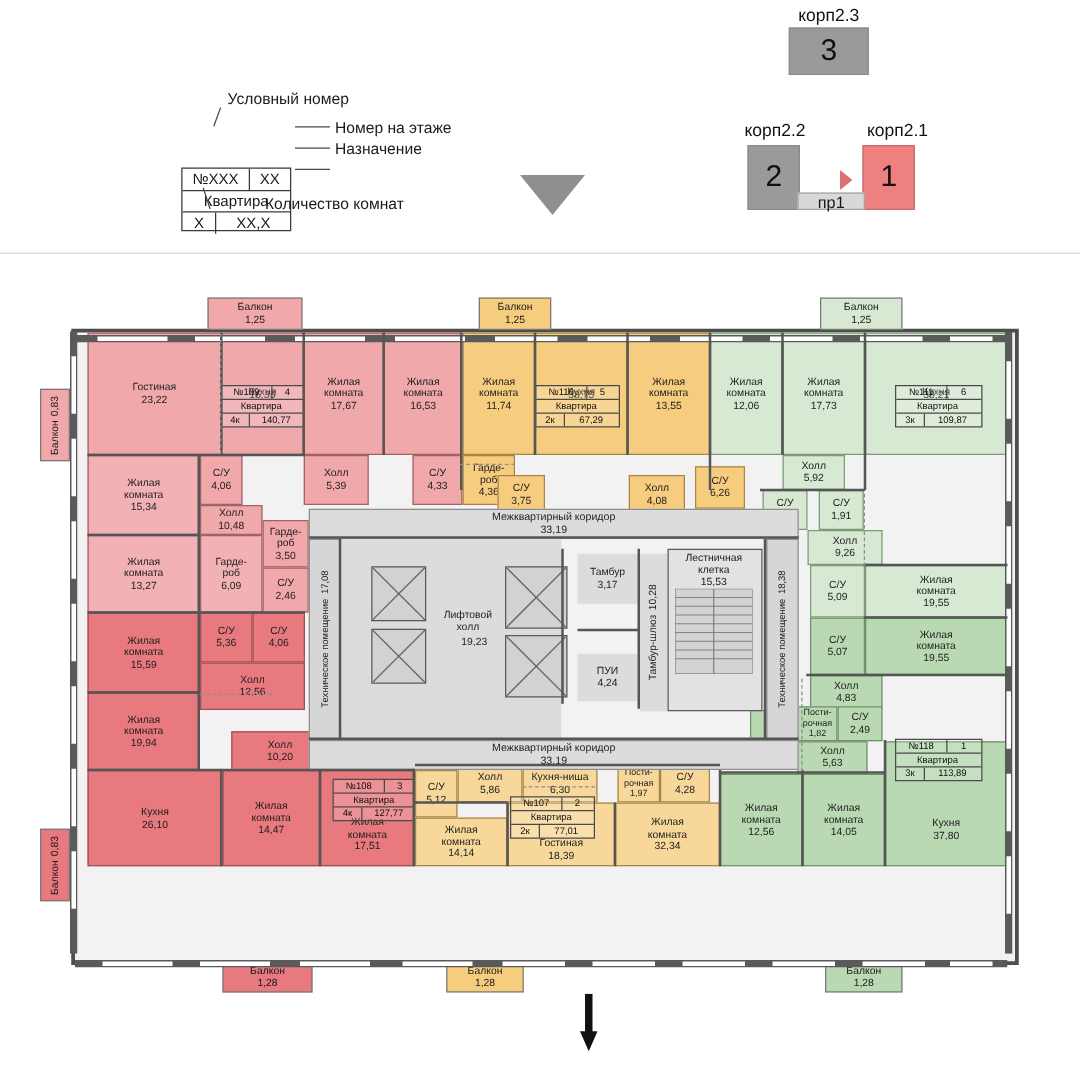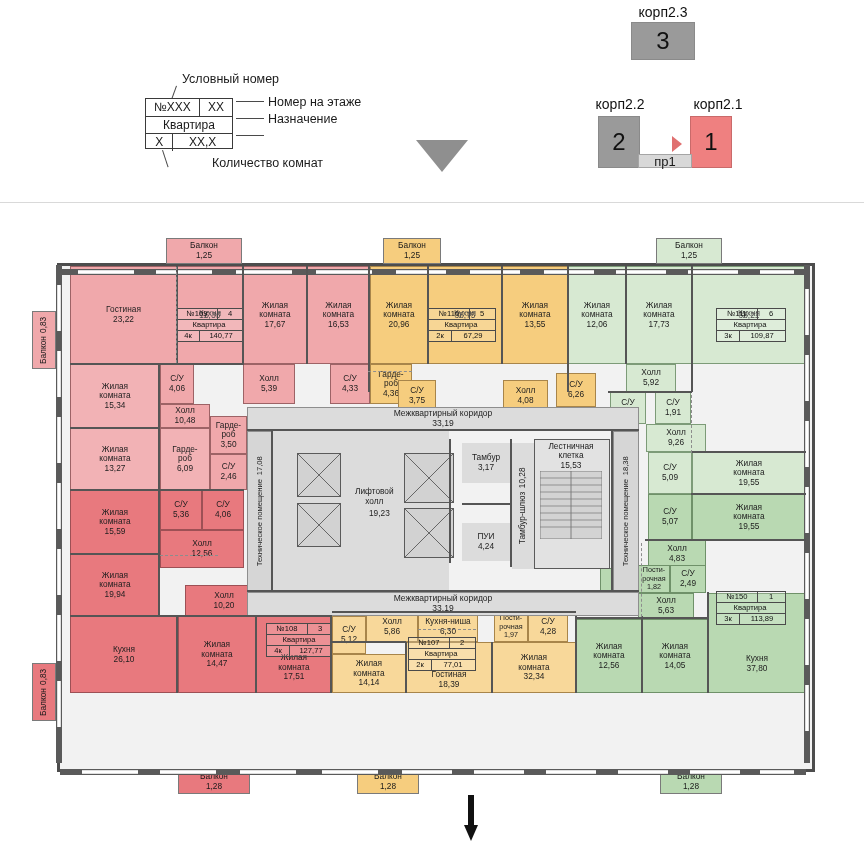--- a/index.html
+++ b/index.html
@@ -2,21 +2,21 @@
 <html><head>
 <meta charset="utf-8">
 <style>
   html,body{margin:0;padding:0;background:#ffffff;}
   body{width:864px;height:864px;position:relative;overflow:hidden;
        font-family:"Liberation Sans","DejaVu Sans",sans-serif;color:#1a1a1a;}
   #stage{position:absolute;left:0;top:0;width:864px;height:864px;}
   .abs{position:absolute;box-sizing:border-box;}
 
   
-  .legend-box{border:1.4px solid #3a3a3a;background:#fff;}
+  .legend-box{border:1.4px solid #3a3a3a;background:#fff;margin-top:36px;}
   .lg-txt{font-size:12.5px;line-height:1.12;color:#1b1b1b;white-space:pre-line;}
   .lg-cell{display:flex;align-items:center;justify-content:center;
            font-size:12px;border-right:1.4px solid #3a3a3a;height:100%;}
   .lg-row{display:flex;height:16.5px;border-bottom:1.4px solid #3a3a3a;}
   .lg-row:last-child{border-bottom:none;}
   .lead{position:absolute;background:#4a4a4a;}
 
   
   .korp-label{font-size:14px;text-align:center;color:#111;}
   .korp-blk{display:flex;align-items:center;justify-content:center;
@@ -239,21 +239,21 @@
         </div>
       <div class="r3">
           <div class="c cl" style="width:22px;">4к</div>
           <div class="c" style="width:42px;">140,77</div>
         </div>
     </div>
 
     <div class="room yel" style="left:370px;top:63px;width:58px;height:98px;">
       <span class="nm" style="white-space:pre-line">Жилая
 комната</span>
-      <span class="ar">20,96</span>
+      <span class="ar">11,74</span>
     </div>
     <div class="room yel" style="left:428px;top:63px;width:74px;height:98px;">
       <span class="nm" style="margin-bottom:30px;">Кухня</span>
       <span class="ar" style="margin-top:-38px;">38,75</span>
     </div>
     <div class="room yel" style="left:502px;top:63px;width:66px;height:98px;">
       <span class="nm" style="white-space:pre-line">Жилая
 комната</span>
       <span class="ar">13,55</span>
     </div>
@@ -383,21 +383,21 @@
 комната</span>
       <span class="ar">14,05</span>
     </div>
     <div class="room grn-d" style="left:708px;top:390px;width:98px;height:100px;">
       <span class="nm" style="margin-top:42px;">Кухня</span>
       <span class="ar">37,80</span>
     </div>
 
     <div class="stamp" style="left:716px;top:388px;width:68px;height:32px;">
       <div class="r1">
-          <div class="c cl" style="width:40px;">№150</div>
+          <div class="c cl" style="width:40px;">№118</div>
           <div class="c" style="width:26px;">1</div>
         </div>
       <div class="r2">
           <div class="c" style="width:66px;">Квартира</div>
         </div>
       <div class="r3">
           <div class="c cl" style="width:22px;">3к</div>
           <div class="c" style="width:44px;">113,89</div>
         </div>
     </div>

